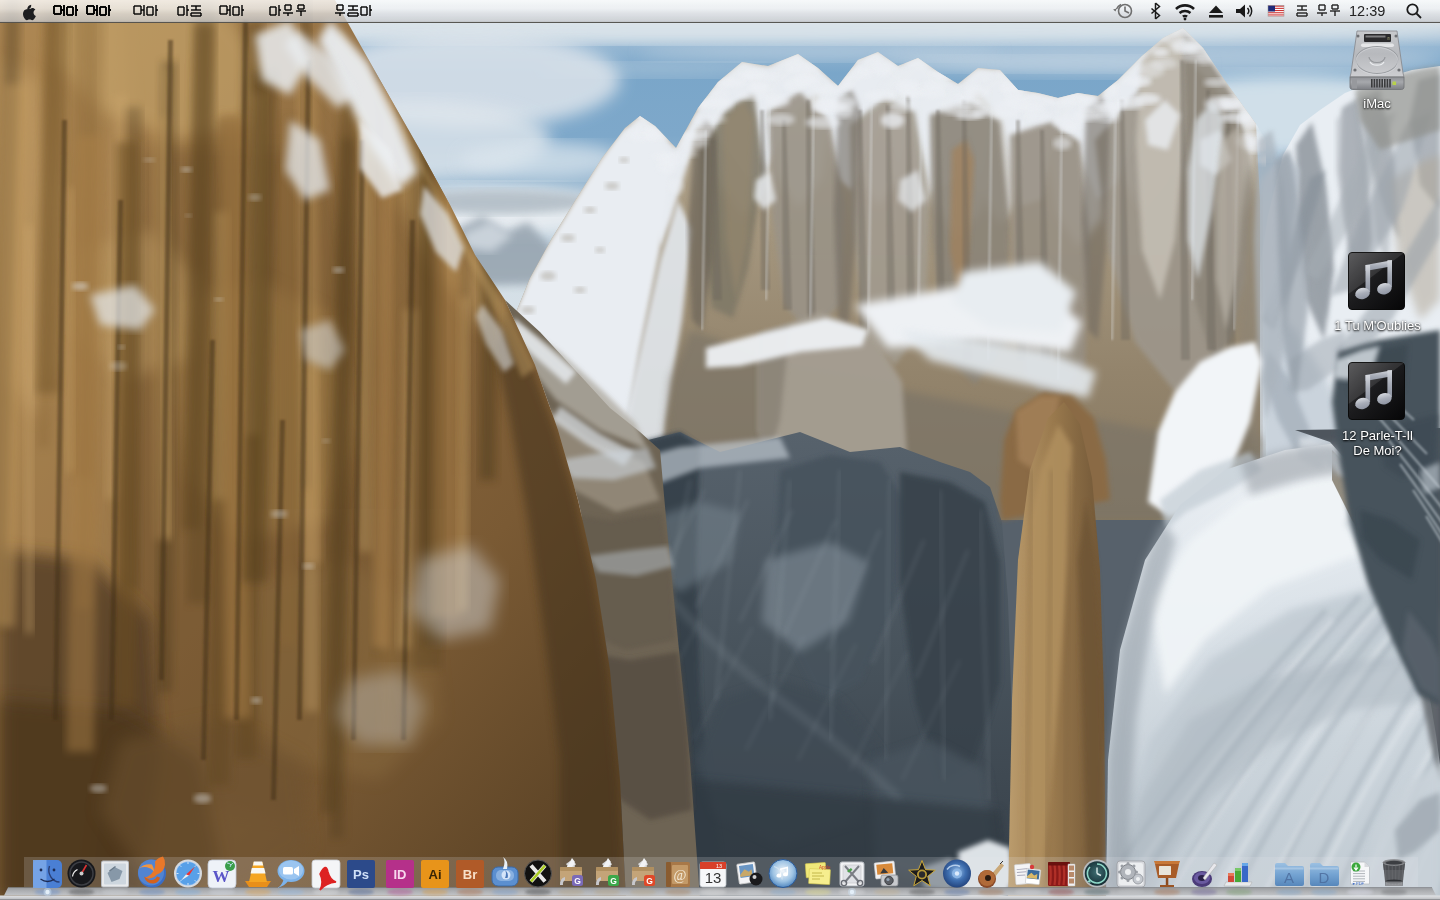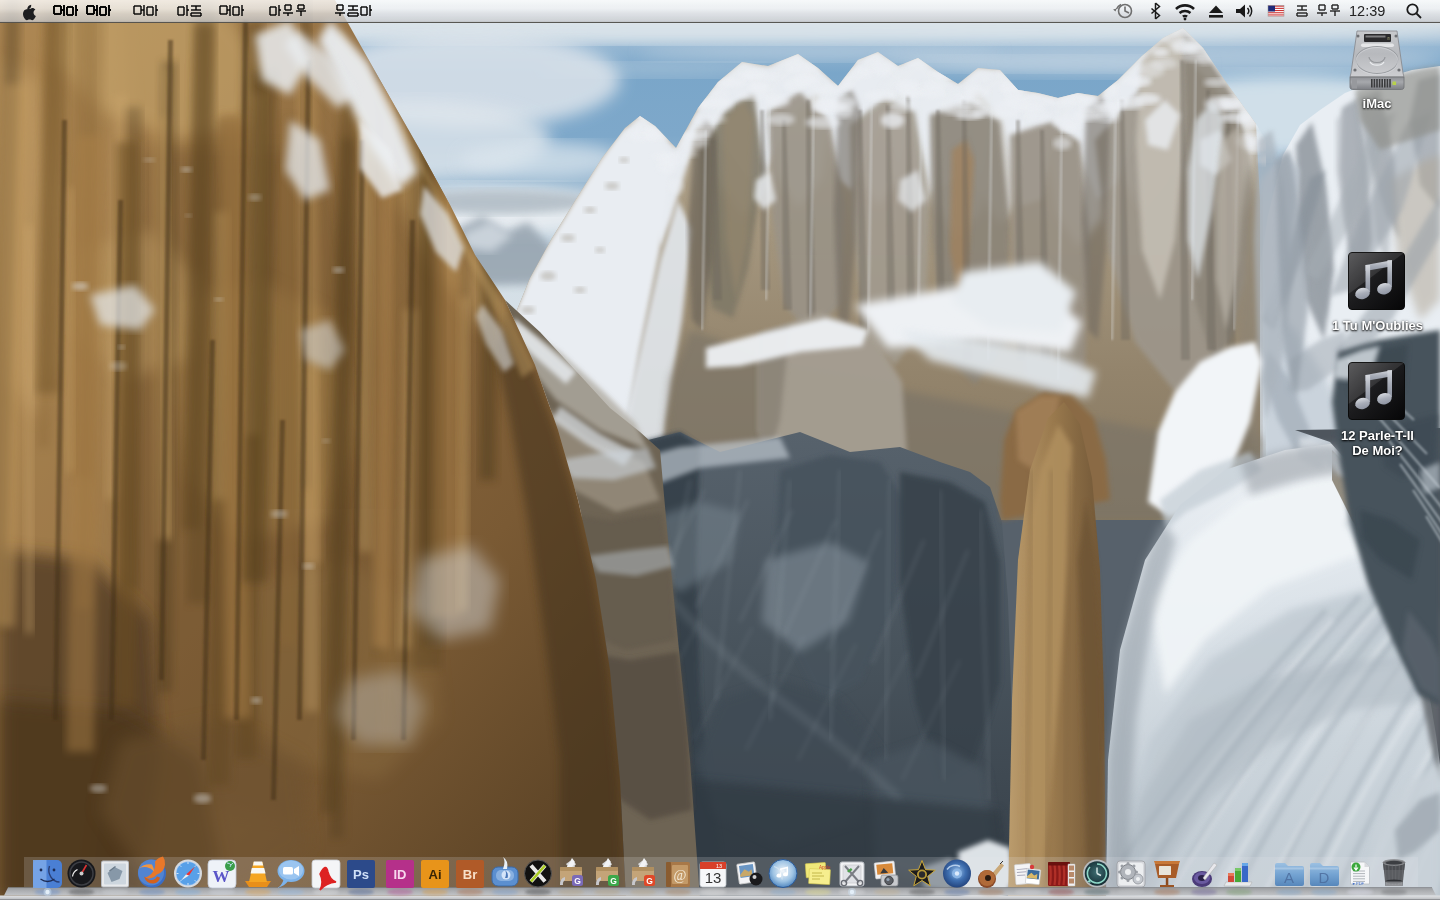--- a/index.html
+++ b/index.html
@@ -1,21 +1,21 @@
 <!DOCTYPE html>
 <html><head>
 <meta charset="utf-8">
 <style>
 html,body{margin:0;padding:0;width:1440px;height:900px;overflow:hidden;}
 body{font-family:"Liberation Sans",sans-serif;position:relative;background:#6f9cc0;}
 #wall{position:absolute;left:0;top:0;width:1440px;height:900px;}
 #menubar{position:absolute;left:0;top:0;width:1440px;height:22px;
  background:linear-gradient(rgba(255,255,255,0.82),rgba(244,245,246,0.78) 40%,rgba(224,226,229,0.74) 62%,rgba(202,204,208,0.76) 95%,rgba(180,182,186,0.80));
  border-bottom:1px solid rgba(60,58,52,0.85);}
-.dlab{position:absolute;text-align:center;font-size:13px;font-weight:bold;color:#fff;
+.dlab{position:absolute;text-align:center;font-size:13px;font-weight:normal;color:#fff;
  text-shadow:0 1px 2px rgba(0,0,0,0.95),0 0 3px rgba(0,0,0,0.55);line-height:15px;}
 #dock{position:absolute;left:0;top:822px;width:1440px;height:78px;}
 .abs{position:absolute;}
 </style>
 </head>
 <body>
 <svg id="wall" viewBox="0 0 1440 900" preserveAspectRatio="none">
 <defs>
 <linearGradient id="sky" x1="0" y1="0" x2="0" y2="1">
 <stop offset="0" stop-color="#ccd8e1"></stop>

